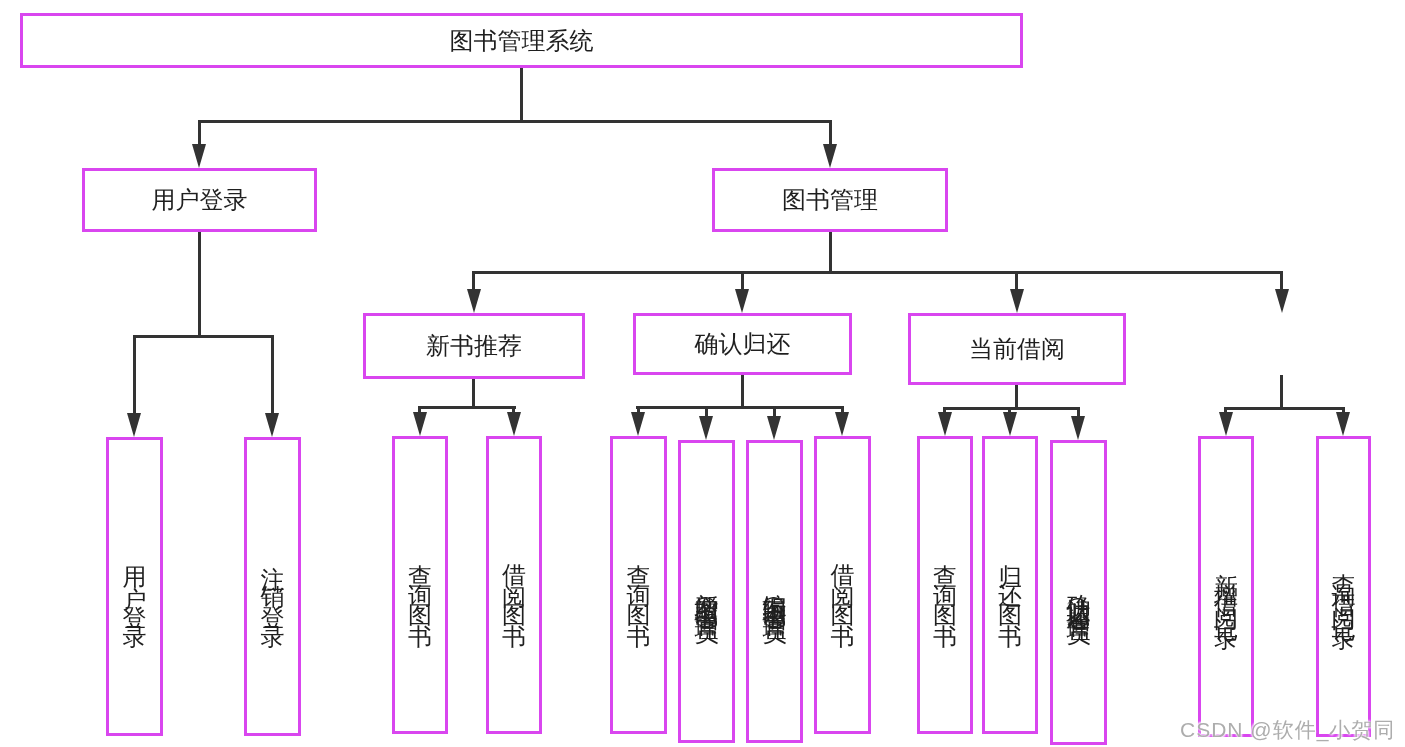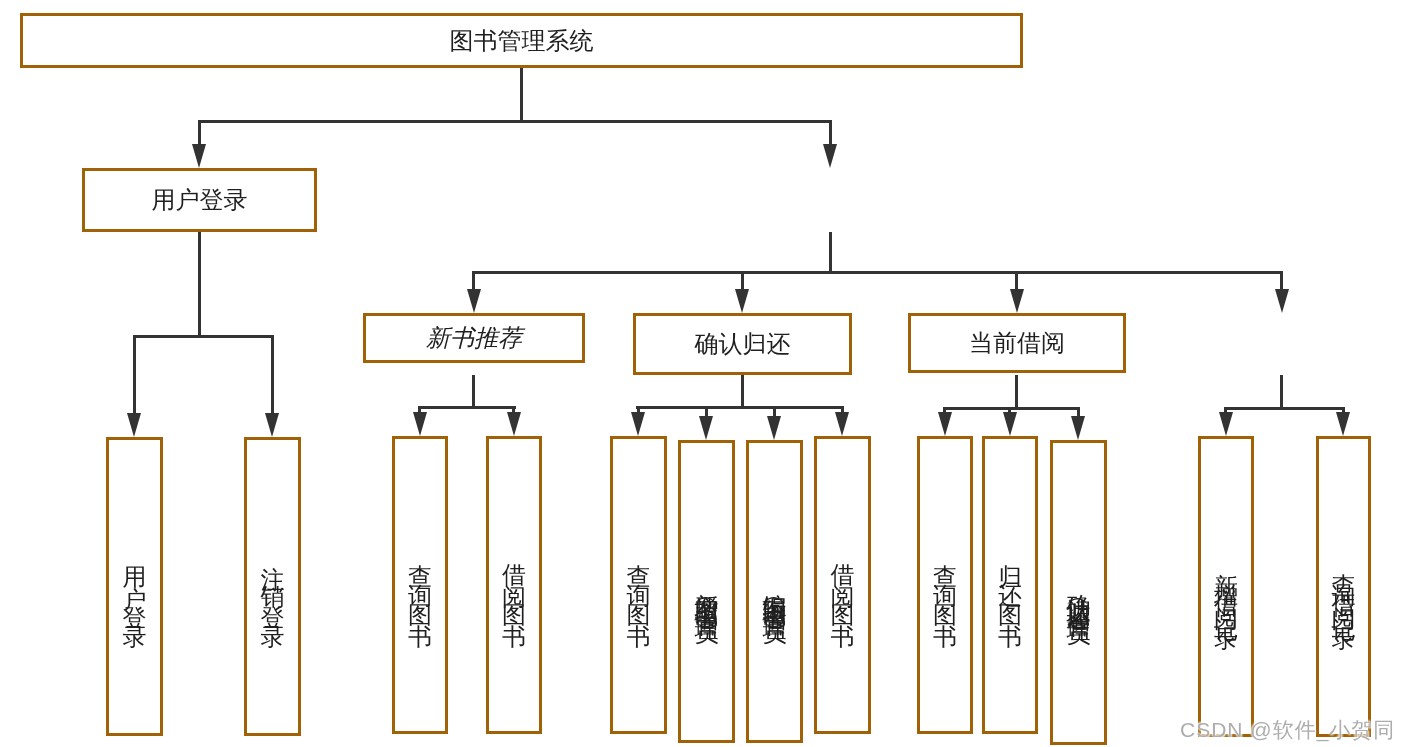--- a/index.html
+++ b/index.html
@@ -2,21 +2,21 @@
 <html><head>
 <meta charset="utf-8">
 <style>
   html,body{margin:0;padding:0;background:#fff;}
   .canvas{
     position:relative;width:1405px;height:747px;background:#ffffff;
     font-family:"Liberation Sans","DejaVu Sans",sans-serif;
     color:#1f1f1f;overflow:hidden;
   }
   .box{
-    position:absolute;background:#fff;border:3px solid #a16207;
+    position:absolute;background:#fff;border:3px solid #d946ef;
     box-sizing:border-box;display:flex;align-items:center;justify-content:center;
     font-size:24px;color:#1f1f1f;z-index:2;text-align:right;
   }
   .vtext{
     writing-mode:vertical-rl;text-orientation:mixed;
     line-height:1;white-space:nowrap;
   }
   .sp-lg{letter-spacing:20px;}
   .sp-md{letter-spacing:11px;}
   .sp-sm{letter-spacing:4px;}
@@ -40,30 +40,33 @@
 <div class="canvas">
 
   <div class="box" style="left:20px;top:13px;width:1003px;height:55px;">
     <span>图书管理系统</span>
   </div>
 
   <div class="box" style="left:82px;top:168px;width:235px;height:64px;">
     <span>用户登录</span>
   </div>
 
+  <div class="box" style="left:712px;top:168px;width:236px;height:64px;">
+    <span>图书管理</span>
+  </div>
 
-  <div class="box" style="left:363px;top:313px;width:222px;height:50px;font-style:italic;">
+  <div class="box" style="left:363px;top:313px;width:222px;height:66px;">
     <span>新书推荐</span>
   </div>
 
   <div class="box" style="left:633px;top:313px;width:219px;height:62px;">
     <span>确认归还</span>
   </div>
 
-  <div class="box" style="left:908px;top:313px;width:218px;height:60px;">
+  <div class="box" style="left:908px;top:313px;width:218px;height:72px;">
     <span>当前借阅</span>
   </div>
 
 
   <div class="box" style="left:106px;top:437px;width:57px;height:299px;">
     <span class="vtext sp-lg">用户登录</span>
   </div>
   <div class="box" style="left:244px;top:437px;width:57px;height:299px;">
     <span class="vtext sp-lg">注销登录</span>
   </div>

